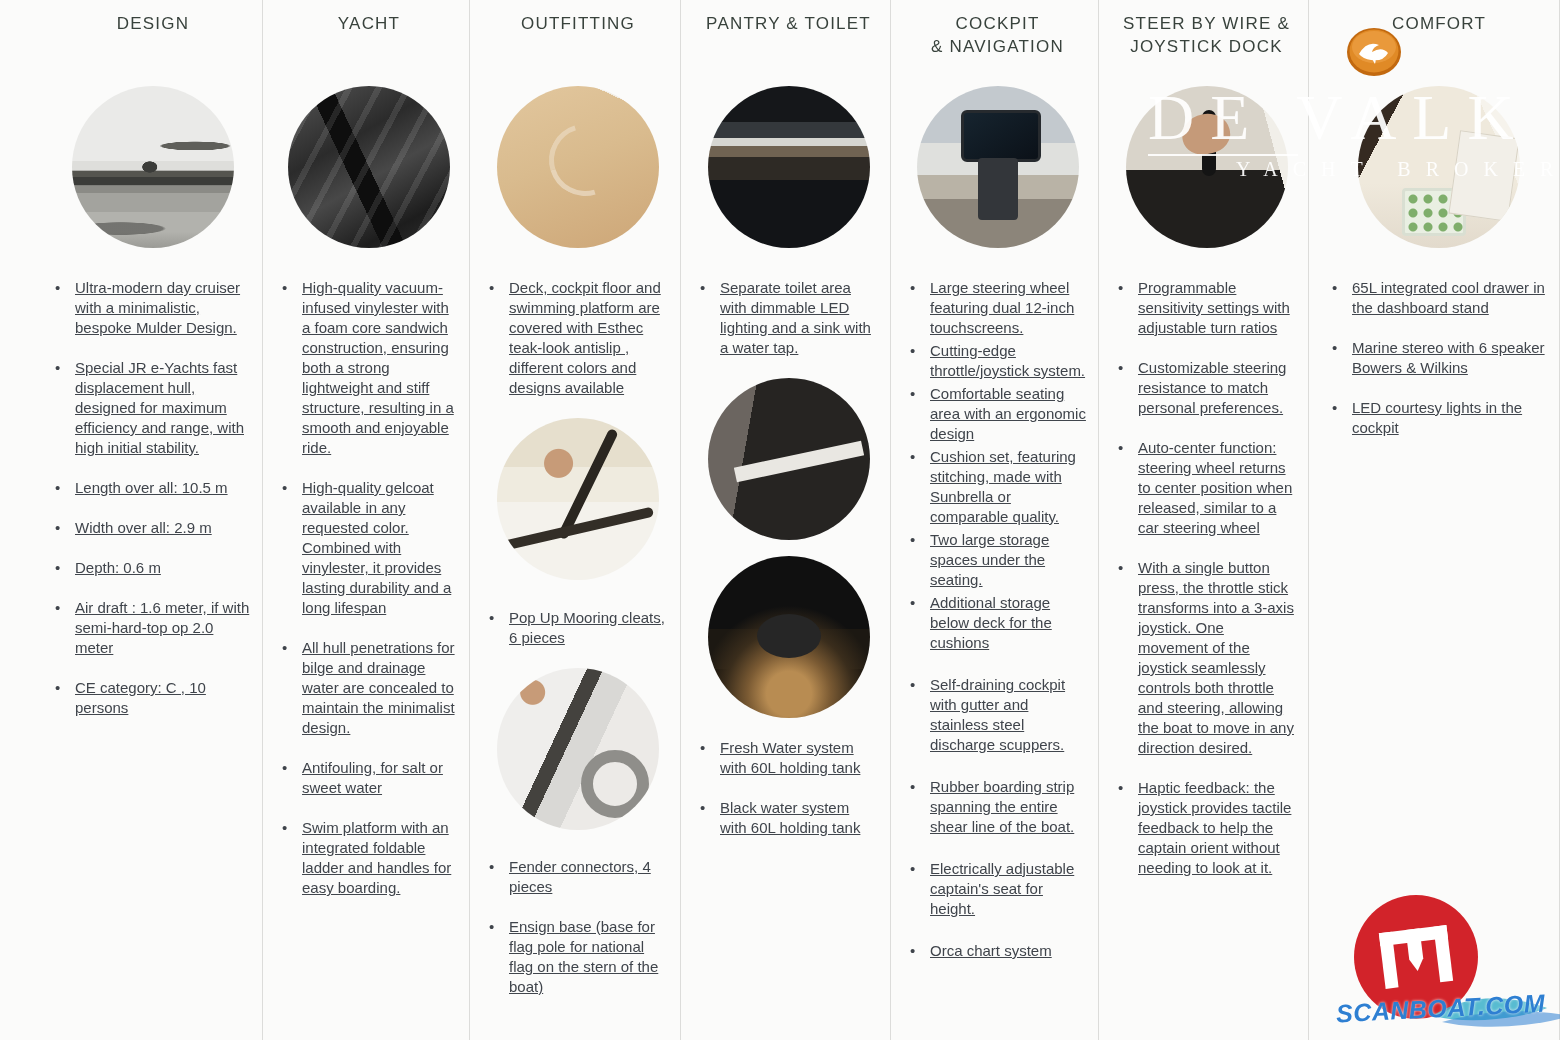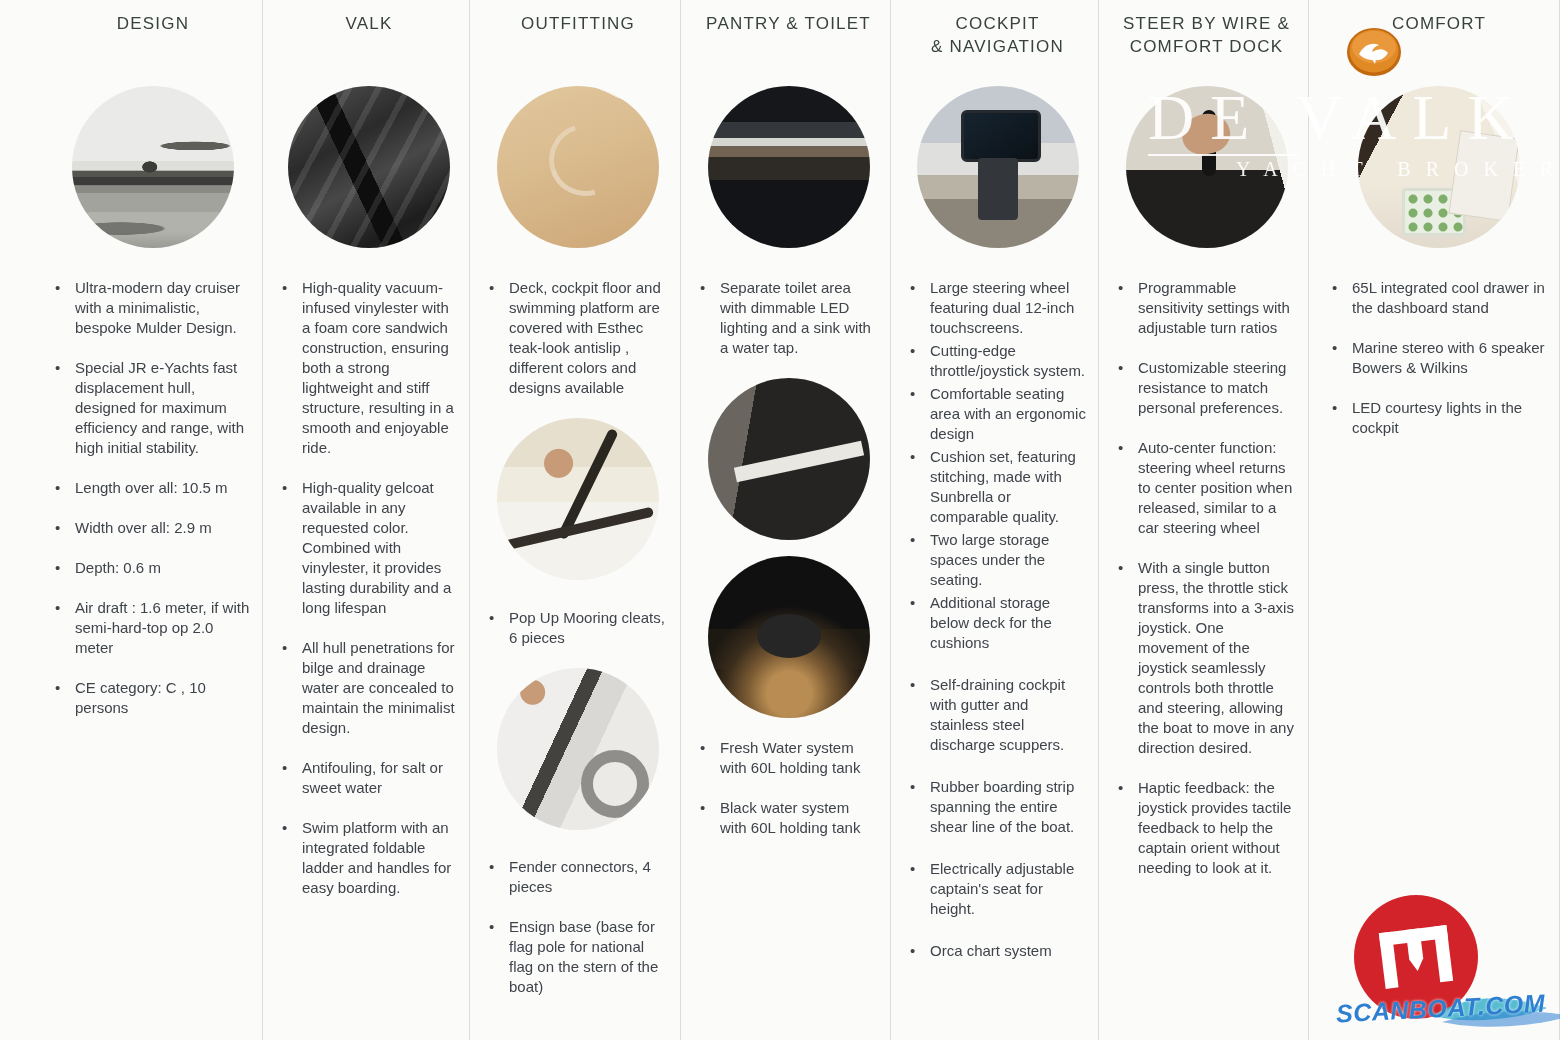--- a/index.html
+++ b/index.html
@@ -23,21 +23,21 @@
     height:86px; padding-top:13px; text-align:center;
     font-size:17px; letter-spacing:1.2px; color:#38423c; line-height:1.35;
   }
 
   .photo {
     width:162px; height:162px; border-radius:50%;
     margin:0 auto; position:relative; overflow:hidden; flex:none;
   }
   .photo::before, .photo::after { content:""; position:absolute; }
 
-  .items { list-style:none; margin-top:30px; }
+  .items { list-style:none; margin-top:30px;text-decoration:underline; }
   .items li {
     position:relative; padding-left:23px; margin-bottom:20px;
     font-size:15px; line-height:20px; color:#3f444b;
   }
   .items li::before { content:"•"; position:absolute; left:3px; top:0; color:#3f444b; }
   .col-cockpit .items li { margin-bottom:3px; }
   .col-cockpit .items li:nth-child(n+6) { margin-bottom:22px; }
   .mid-list { margin-top:28px; margin-bottom:6px; }
   .photo-mid { margin-top:16px; }
 
@@ -145,21 +145,21 @@
       <li>Length over all: 10.5 m</li>
       <li>Width over all: 2.9 m</li>
       <li>Depth: 0.6 m</li>
       <li>Air draft : 1.6 meter, if with semi-hard-top op 2.0 meter</li>
       <li>CE category: C , 10 persons</li>
     </ul>
   </div>
 
   <div class="col">
     <div class="col-header">
-      <div>VALK</div>
+      <div>YACHT</div>
       <div></div>
     </div>
     <div class="photo ph-hull"></div>
     <ul class="items">
       <li>High-quality vacuum-infused vinylester with a foam core sandwich construction, ensuring both a strong lightweight and stiff structure, resulting in a smooth and enjoyable ride.</li>
       <li>High-quality gelcoat available in any requested color. Combined with vinylester, it provides lasting durability and a long lifespan</li>
       <li>All hull penetrations for bilge and drainage water are concealed to maintain the minimalist design.</li>
       <li>Antifouling, for salt or sweet water</li>
       <li>Swim platform with an integrated foldable ladder and handles for easy boarding.</li>
     </ul>
@@ -218,21 +218,21 @@
       <li>Self-draining cockpit with gutter and stainless steel discharge scuppers.</li>
       <li>Rubber boarding strip spanning the entire shear line of the boat.</li>
       <li>Electrically adjustable captain's seat for height.</li>
       <li>Orca chart system</li>
     </ul>
   </div>
 
   <div class="col">
     <div class="col-header">
       <div>STEER BY WIRE &amp;</div>
-      <div>COMFORT DOCK</div>
+      <div>JOYSTICK DOCK</div>
     </div>
     <div class="photo ph-steer"></div>
     <ul class="items">
       <li>Programmable sensitivity settings with adjustable turn ratios</li>
       <li>Customizable steering resistance to match personal preferences.</li>
       <li>Auto-center function: steering wheel returns to center position when released, similar to a car steering wheel</li>
       <li>With a single button press, the throttle stick transforms into a 3-axis joystick. One movement of the joystick seamlessly controls both throttle and steering, allowing the boat to move in any direction desired.</li>
       <li>Haptic feedback: the joystick provides tactile feedback to help the captain orient without needing to look at it.</li>
     </ul>
   </div>

